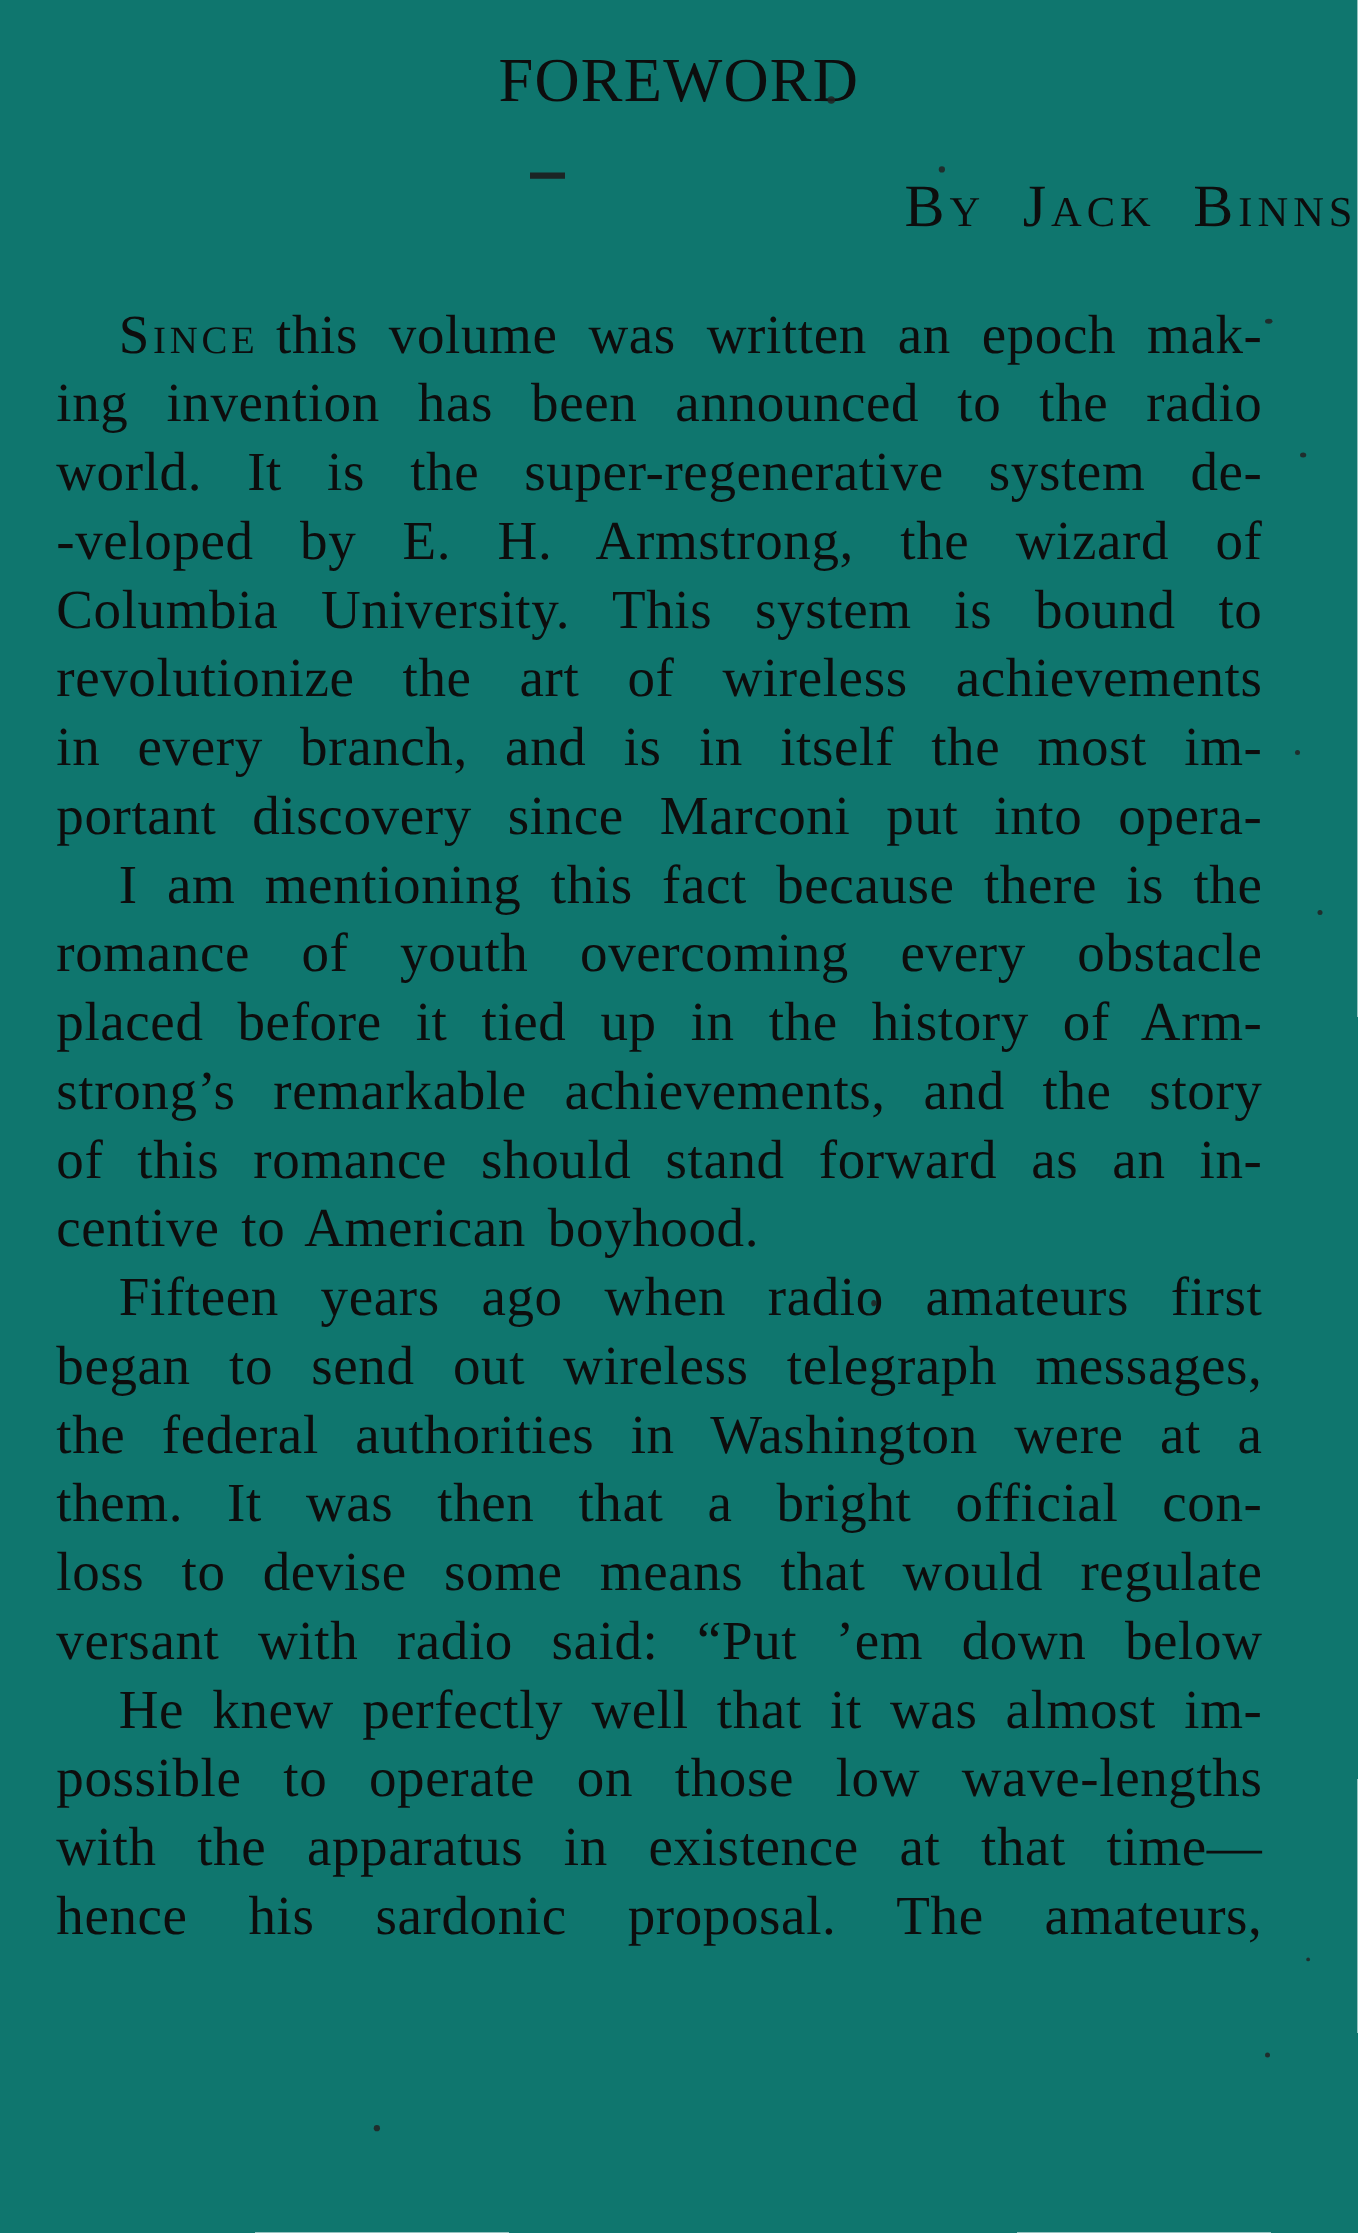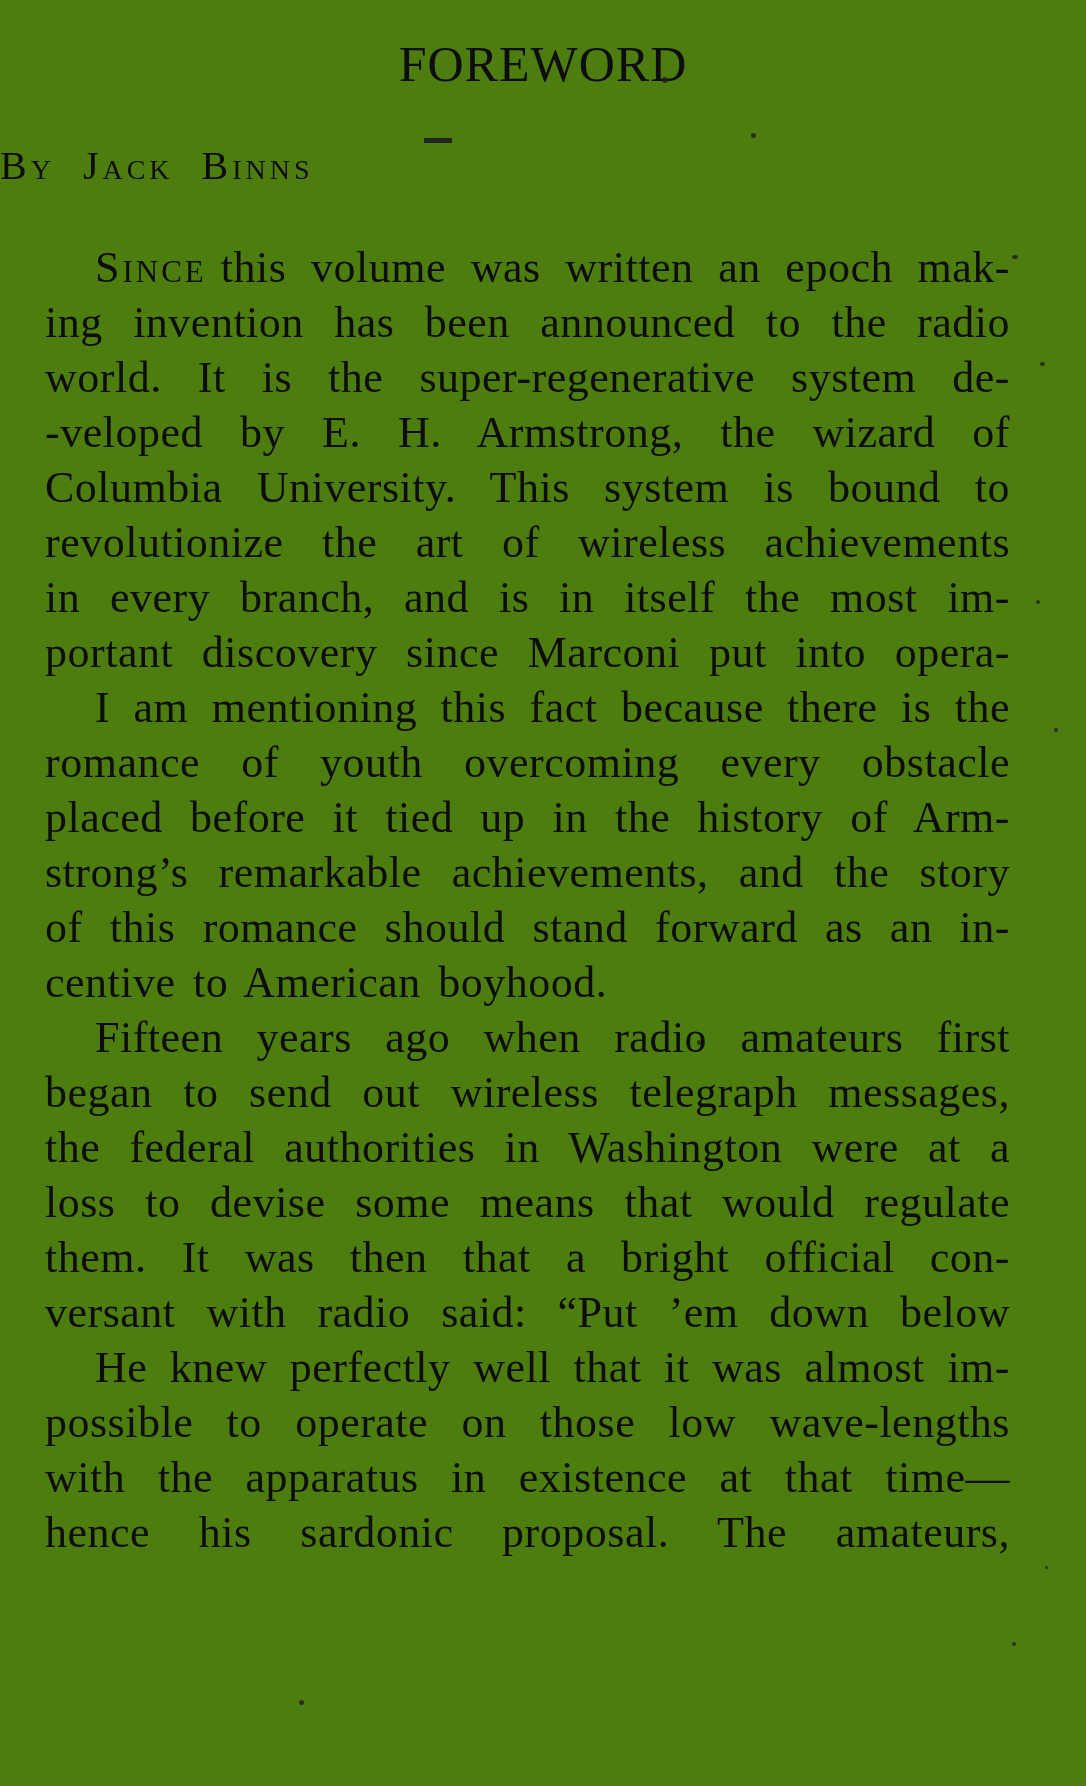--- a/index.html
+++ b/index.html
@@ -11,41 +11,41 @@
     width: 1086px;
     height: 1786px;
     position: relative;
     overflow: hidden;
     font-family: "Liberation Serif", "DejaVu Serif", serif;
     color: #0d0d0d;
   }
   .page {
     position: absolute;
     inset: 0;
-    background: #4d7c0f;
+    background: #0f766e;
   }
   .title {
     position: absolute;
     top: 36px;
     left: 0;
     width: 1086px;
     text-align: center;
     font-size: 50px;
     line-height: 56px;
     letter-spacing: 1px;
     font-weight: normal;
     margin: 0;
   }
   .byline {
     position: absolute;
     top: 138px;
     left: 0;
     width: 1086px;
-    text-align: left;
-    font-size: 40px;
+    text-align: right;
+    font-size: 48px;
     line-height: 56px;
     font-variant: small-caps;
     letter-spacing: 4px;
     word-spacing: 14px;
   }
   .bodytext {
     position: absolute;
     left: 45px;
     top: 240px;
     width: 965px;
@@ -117,22 +117,22 @@
       <div class="line j">placed before it tied up in the history of Arm-</div>
       <div class="line j">strong’s remarkable achievements, and the story</div>
       <div class="line j">of this romance should stand forward as an in-</div>
       <div class="line left">centive to American boyhood.</div>
     </div>
 
     <div>
       <div class="line j ind">Fifteen years ago when radio amateurs first</div>
       <div class="line j">began to send out wireless telegraph messages,</div>
       <div class="line j">the federal authorities in Washington were at a</div>
+      <div class="line j">them.  It was then that a bright official con-</div>
       <div class="line j">loss to devise some means that would regulate</div>
-      <div class="line j">them.  It was then that a bright official con-</div>
       <div class="line j">versant with radio said:  “Put ’em down below</div>
     </div>
 
     <div>
       <div class="line j ind">He knew perfectly well that it was almost im-</div>
       <div class="line j">possible to operate on those low wave-lengths</div>
       <div class="line j">with the apparatus in existence at that time—</div>
       <div class="line j">hence his sardonic proposal.  The amateurs,</div>
     </div>
 

